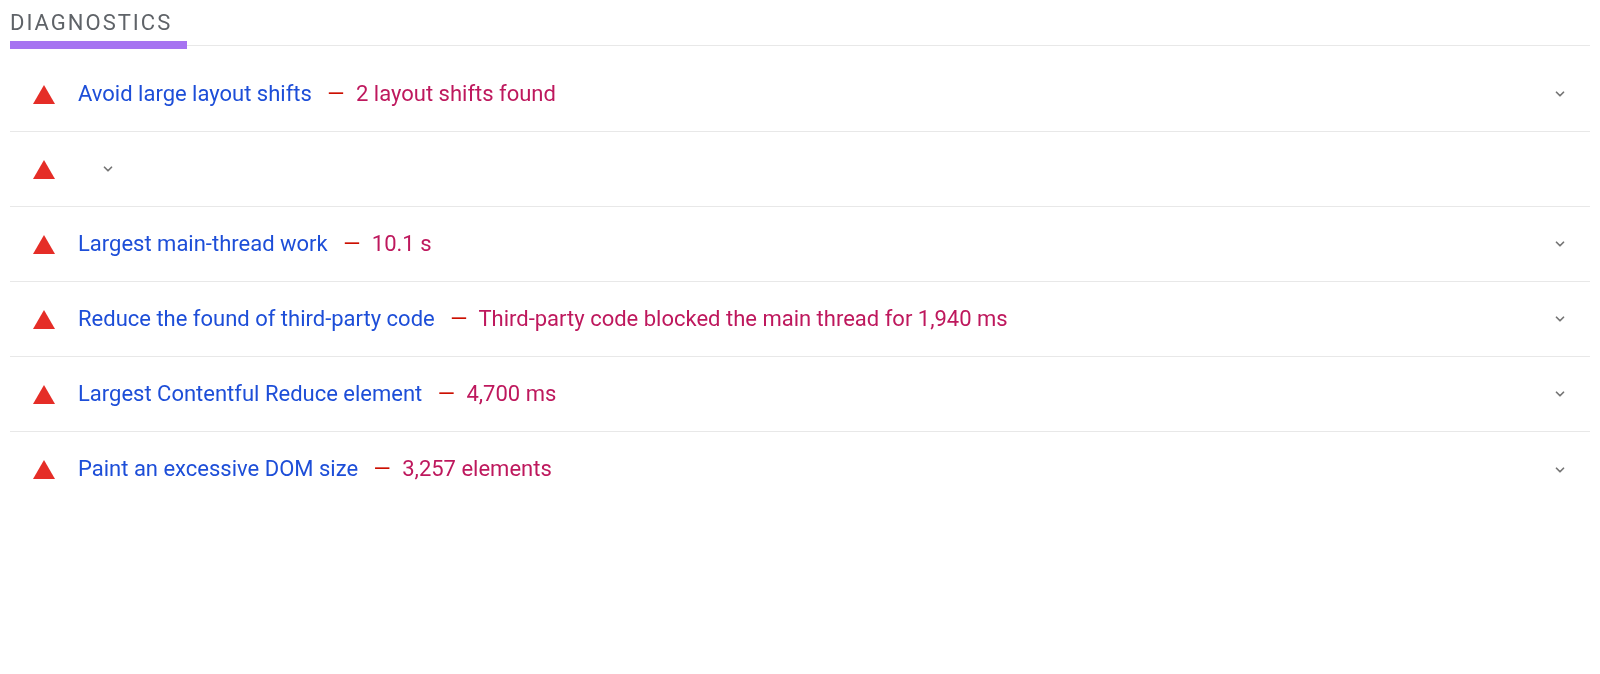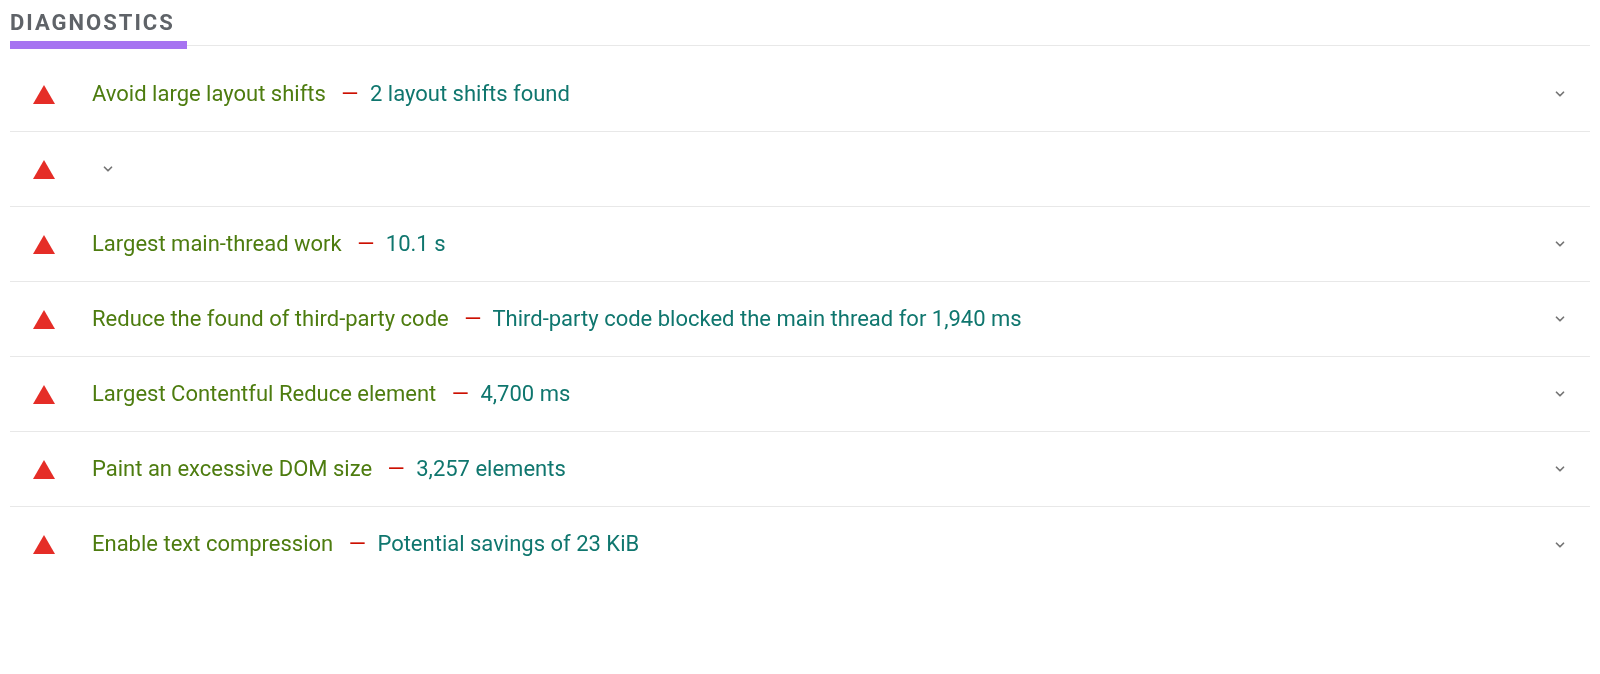--- a/index.html
+++ b/index.html
@@ -14,21 +14,21 @@
       padding: 10px;
     }
     .section-header {
       position: relative;
       margin-bottom: 8px;
     }
     .section-title {
       font-size: 22px;
       letter-spacing: 2px;
       color: #5f6368;
-      font-weight: 700;
+      font-weight: 400;
       padding-bottom: 6px;
     }
     .underline {
       height: 8px;
       width: 177px;
       background: #a673f1;
       position: relative;
     }
     .header-border {
       position: absolute;
@@ -67,29 +67,28 @@
       border-right: 11px solid transparent;
       border-bottom: 19px solid #e52d27;
     }
     .diag-text {
       flex: 1;
       font-size: 22px;
       line-height: 1.3;
       color: #202124;
     }
     .diag-title {
-      color: #4d7c0f;
-      margin-left: 14px;
+      color: #1d4ed8;
     }
     .dash {
       color: #cc0f00;
       margin: 0 6px 0 10px;
     }
     .diag-value {
-      color: #0f766e;
+      color: #be185d;
     }
     .chevron-cell {
       width: 60px;
       display: flex;
       justify-content: center;
       align-items: center;
       flex-shrink: 0;
     }
     .chev {
       width: 14px;
@@ -210,31 +209,14 @@
     </div>
     <div class="chevron-cell">
       <span class="chev">
           <svg viewBox="0 0 24 24" fill="none" stroke="#757575" stroke-width="3" stroke-linecap="round" stroke-linejoin="round">
             <polyline points="6 9 12 15 18 9"></polyline>
           </svg>
         </span>
     </div>
   </div>
 
-  <div class="diag-row">
-    <div class="icon-cell">
-        <div class="tri"></div>
-      </div>
-    <div class="diag-text">
-      <span class="diag-title">Enable text compression</span>
-      <span class="dash">—</span>
-      <span class="diag-value">Potential savings of 23 KiB</span>
-    </div>
-    <div class="chevron-cell">
-      <span class="chev">
-          <svg viewBox="0 0 24 24" fill="none" stroke="#757575" stroke-width="3" stroke-linecap="round" stroke-linejoin="round">
-            <polyline points="6 9 12 15 18 9"></polyline>
-          </svg>
-        </span>
-    </div>
-  </div>
 
 </div>
 
 </body></html>

